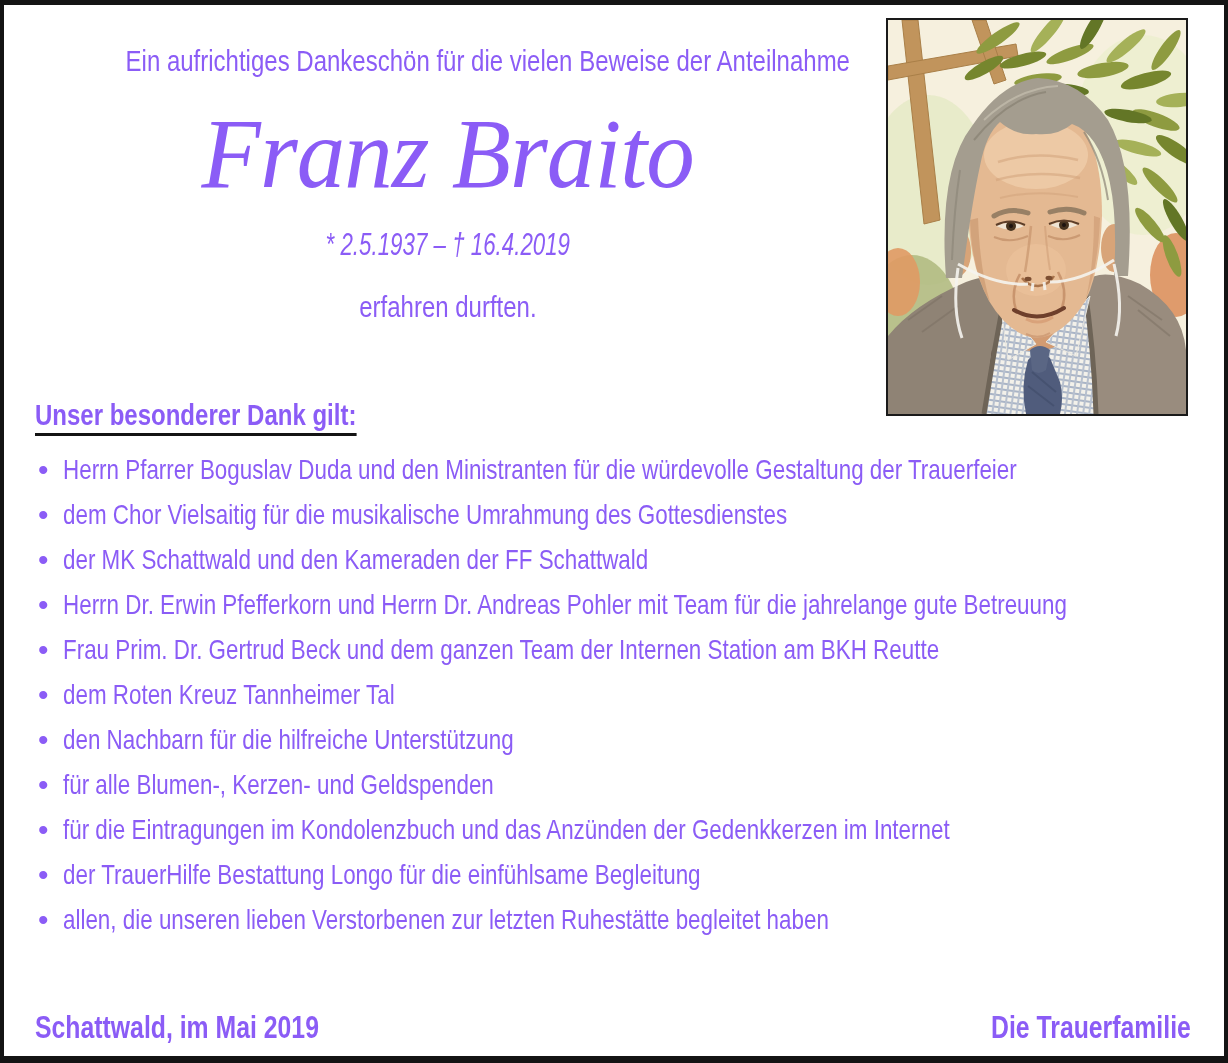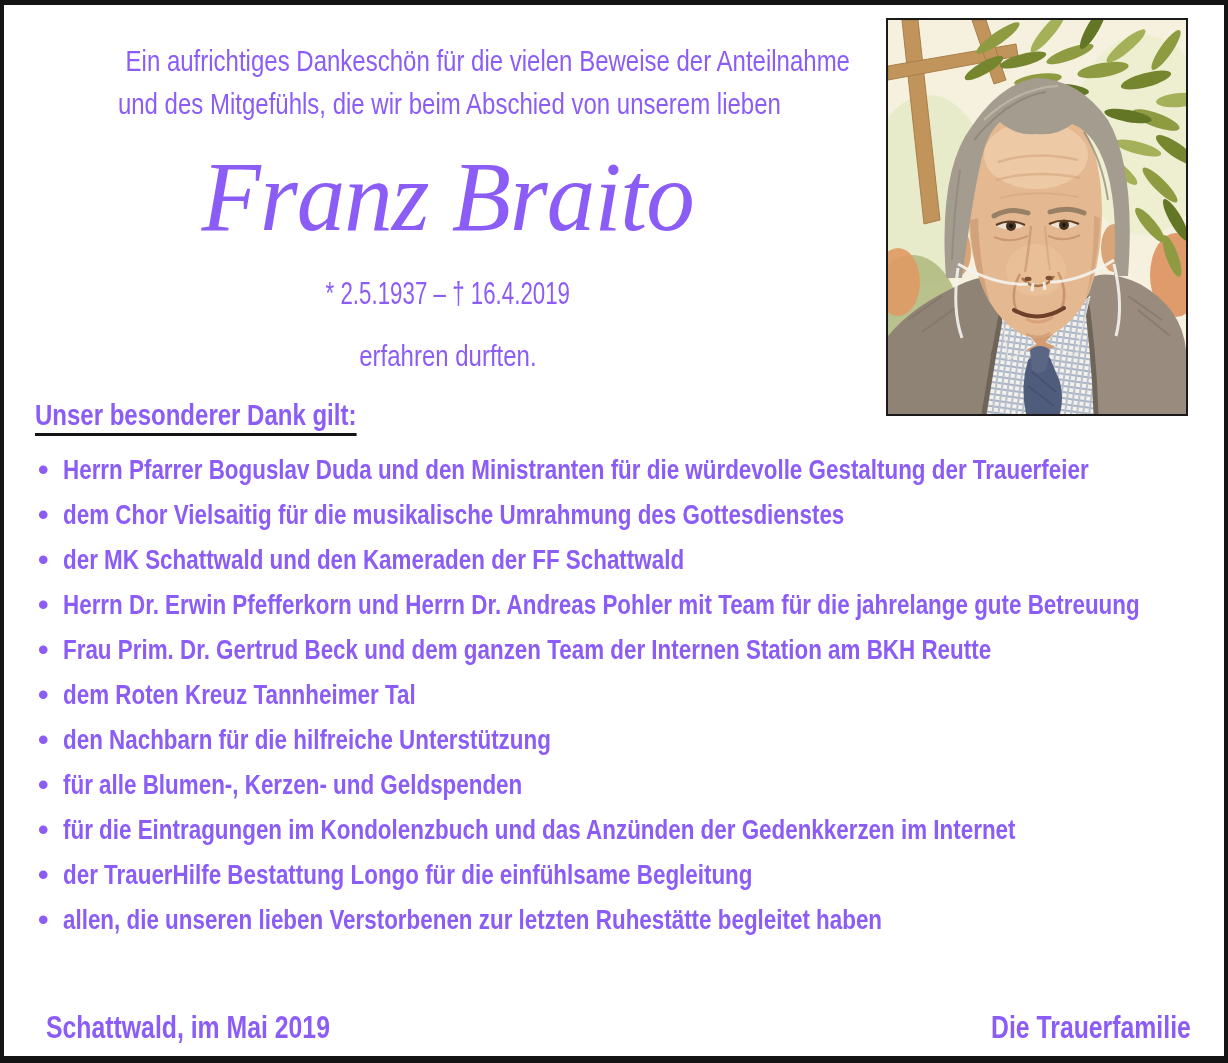--- a/index.html
+++ b/index.html
@@ -31,66 +31,63 @@
 
   .name-line {
     margin-top:16px;
     font-family:"Liberation Serif","DejaVu Serif",serif;
     font-style:italic; font-weight:normal;
     font-size:100px; line-height:112px;
     letter-spacing:-1px;
   }
   .name-line .nm { display:inline-block; transform:scaleX(0.97); transform-origin:50% 50%; white-space:nowrap; }
 
-  .dates-line  { margin-top:23px; font-size:31px; line-height:36px; }
+  .dates-line  { margin-top:17px; font-size:31px; line-height:36px; font-style:italic; }
   .closing-line{ margin-top:26px; font-size:30px; line-height:36px;text-align:center; }
 
   .thanks { position:absolute; left:31px; top:393px; width:1160px; }
   .thanks-heading { font-size:30px; line-height:34px; font-weight:bold; }
   .thanks-heading .hd { border-bottom:3px solid #141414; padding-bottom:2px; }
 
   ul.thanks-list { list-style:none; margin:15px 0 0 0; padding:0; }
   li.thanks-item {
     position:relative;
     padding-left:28px;
     height:45px;
     font-size:28px; line-height:45px;
-    font-weight:bold;
+    font-weight:normal;
   }
   li.thanks-item::before {
     content:"\2022";
     position:absolute; left:3px; top:0;
     font-size:30px; line-height:45px;
   }
 
   .footer {
     position:absolute; left:31px; right:33px; bottom:10px;
     display:flex; justify-content:space-between; align-items:baseline;
-    font-size:31px; line-height:36px; font-weight:bold;margin-left:11px;
+    font-size:31px; line-height:36px; font-weight:bold;
   }
 
   .photo {
     position:absolute; top:13px; right:36px;
     width:298px; height:394px;
     border:2px solid #1a1a1a;
     background:#f6f0de;
   }
   .photo svg { display:block; }
 </style>
 </head>
 <body>
 
 <div class="page">
 
   <div class="header">
     <div class="intro-line">
       <span class="cn oc">Ein aufrichtiges Dankeschön für die vielen Beweise der Anteilnahme</span>
-    </div>
-    <div class="intro-line">
-      <span class="cn oc">und des Mitgefühls, die wir beim Abschied von unserem lieben</span>
     </div>
     <div class="name-line">
       <span class="nm">Franz Braito</span>
     </div>
     <div class="dates-line">
       <span class="cn2 oc">* 2.5.1937 – † 16.4.2019</span>
     </div>
     <div class="closing-line">
       <span class="cn oc">erfahren durften.</span>
     </div>

